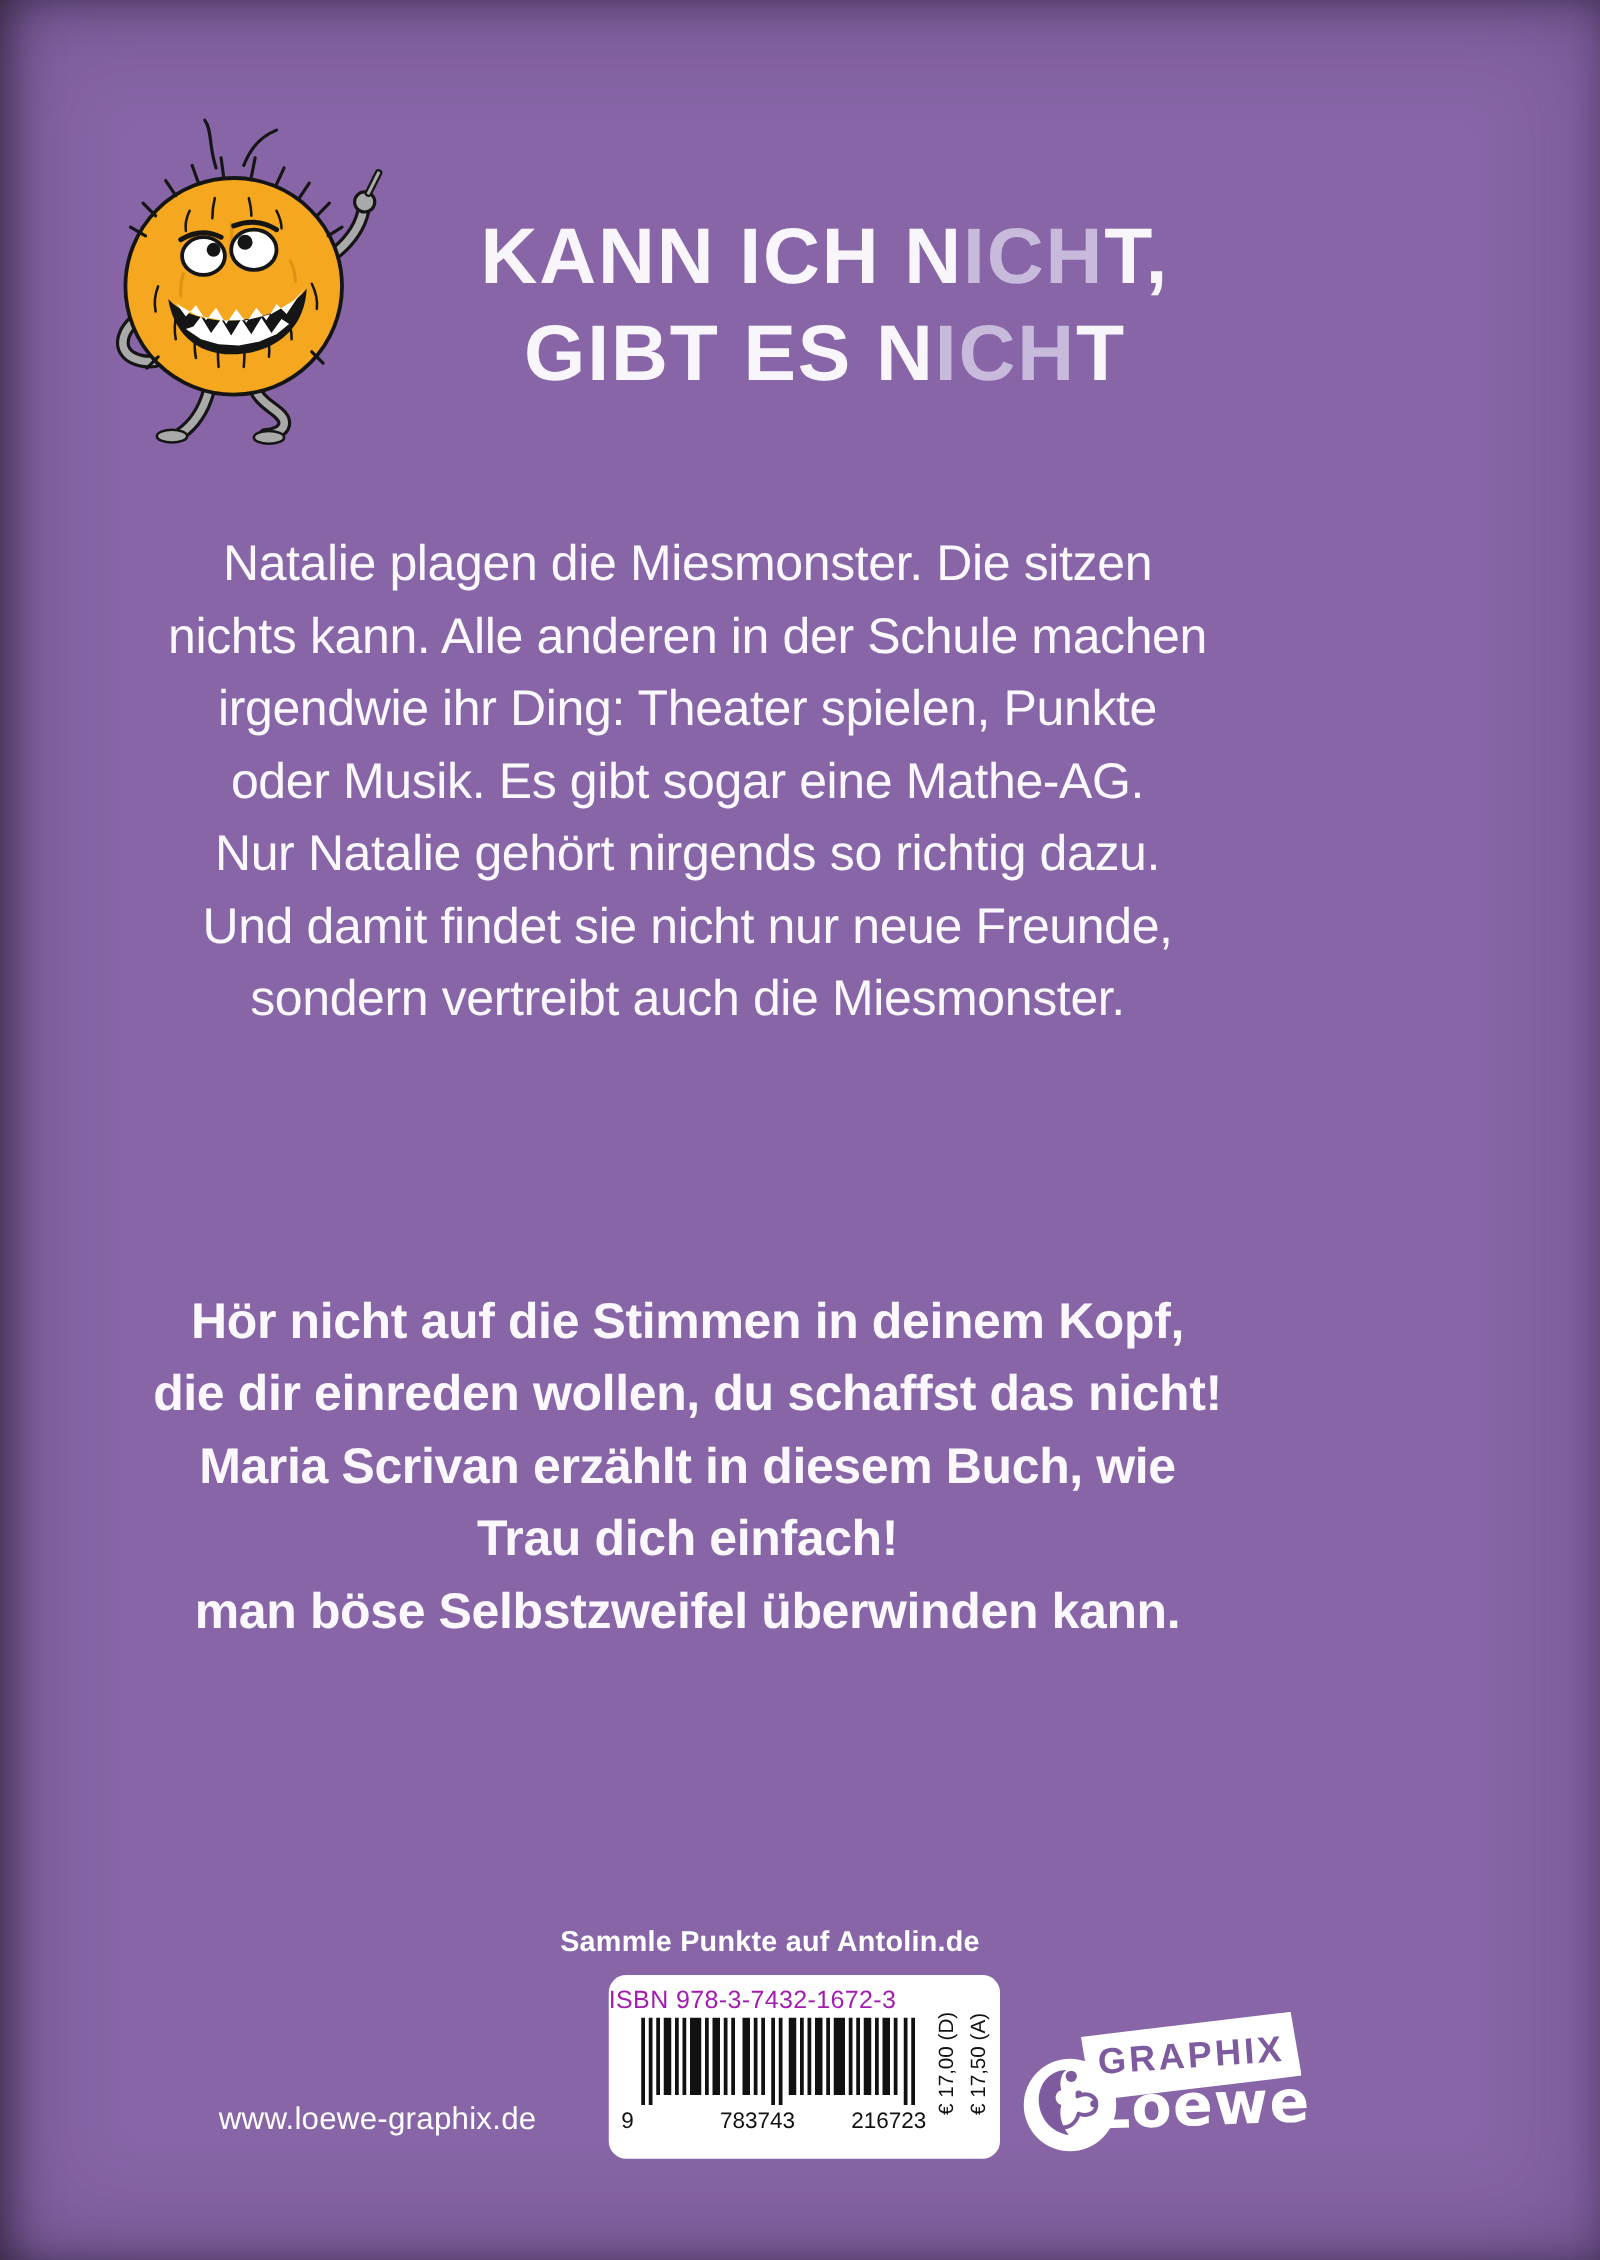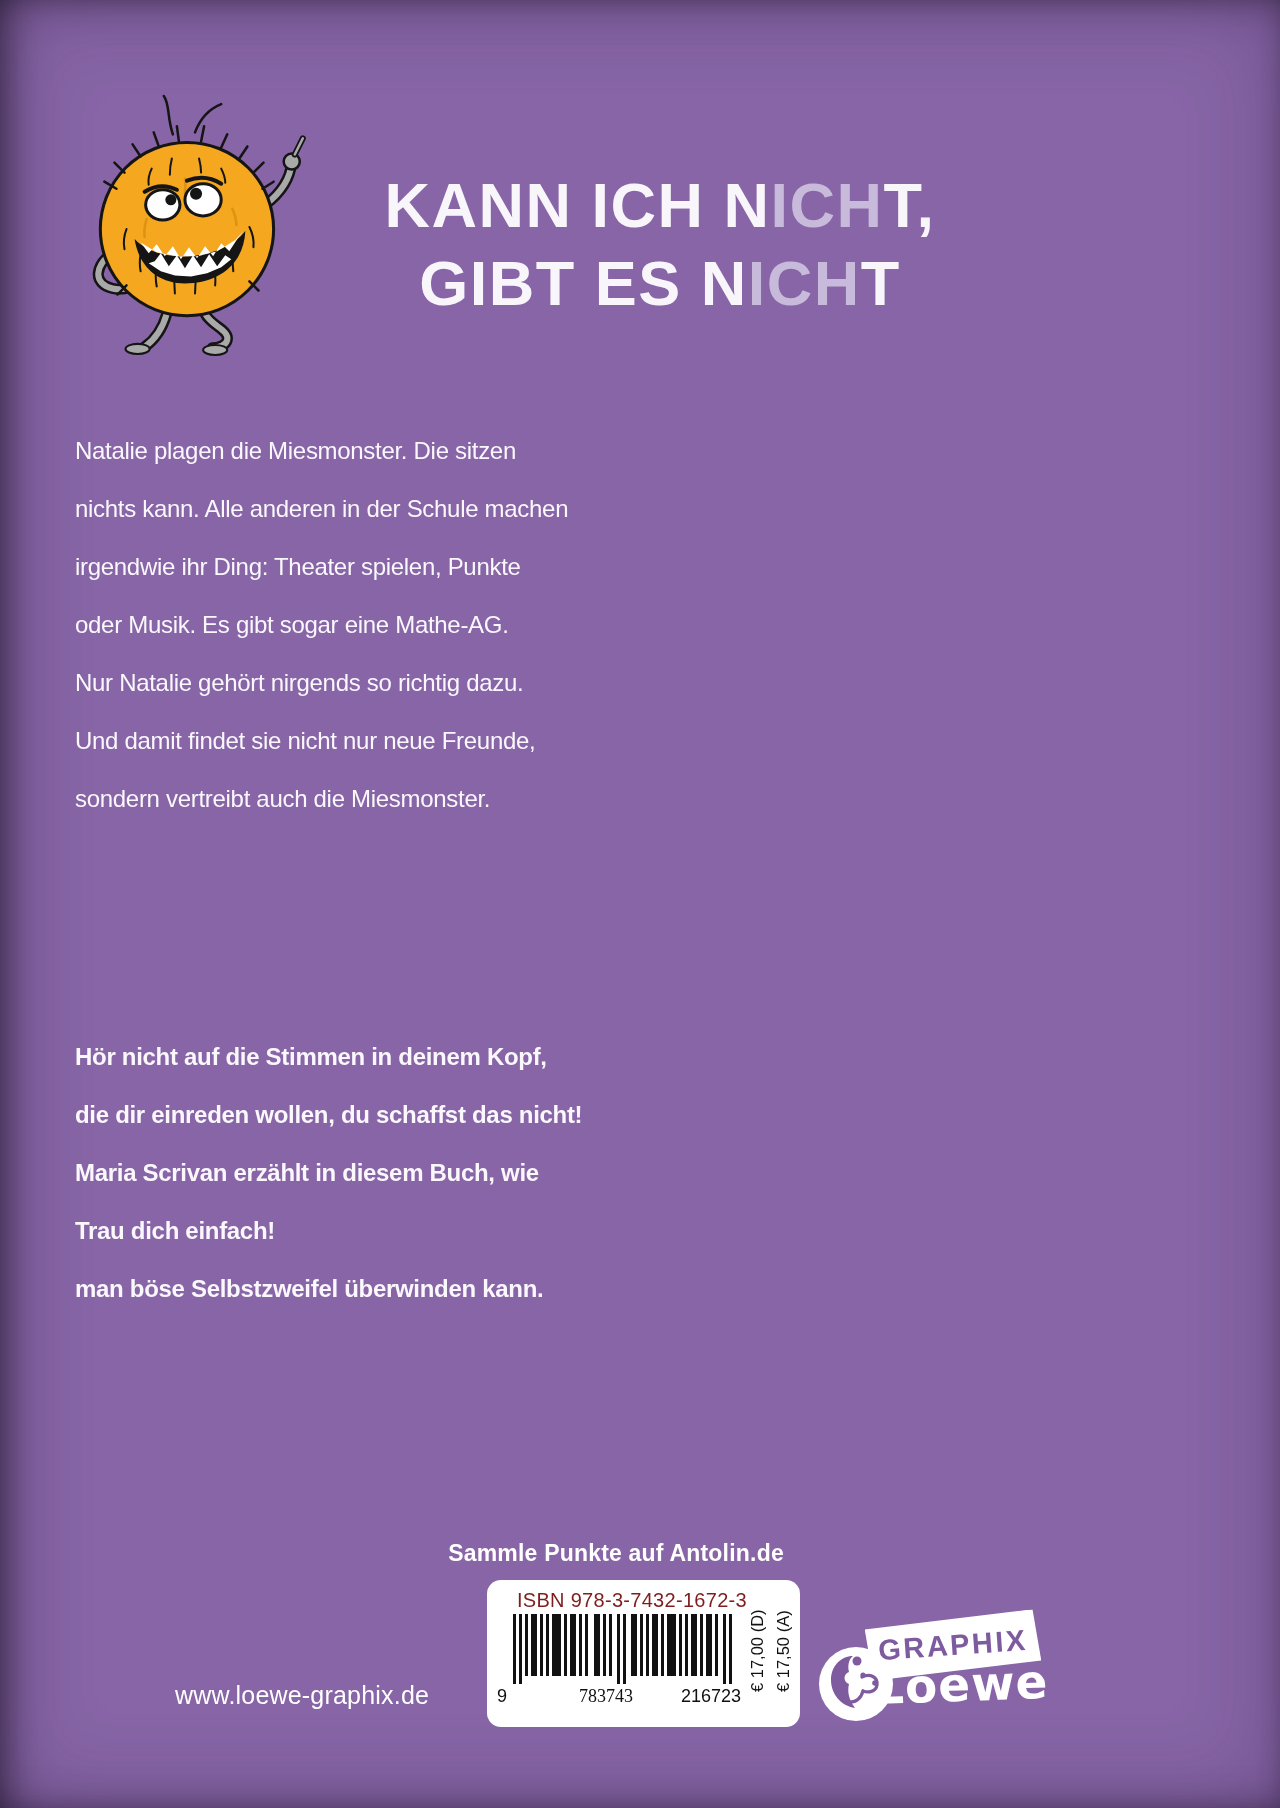--- a/index.html
+++ b/index.html
@@ -19,45 +19,45 @@
   
   .title {
     position:absolute; left:322px; top:166px; width:676px;
     text-align:center; color:#f8f6fb;
     font-weight:bold; font-size:63px; line-height:78px; letter-spacing:1.5px;
   }
   .title .hl { color:#c7badb; }
   
   .blurb {
     position:absolute; left:75px; width:950px;
-    text-align:left; color:#faf8fc;
-    font-size:24px; line-height:58px; letter-spacing:-0.3px;
+    text-align:center; color:#faf8fc;
+    font-size:40px; line-height:58px; letter-spacing:-0.3px;
   }
   .blurb.p1 { top:422px; }
   .blurb.p2 { top:1028px;font-weight:bold; }
   
   .antolin {
     position:absolute; left:0; top:1540px; width:1232px;
     text-align:center; color:#ffffff; font-weight:bold; font-size:23px; letter-spacing:0.2px;
   }
   .barcode-box {
     position:absolute; left:487px; top:1580px; width:313px; height:147px;
     background:#ffffff; border-radius:14px;
   }
   .isbn {
-    position:absolute; left:0; top:9px; width:260px; text-align:right;
-    color:#7f1d1d; font-size:20px; letter-spacing:0.3px;
+    position:absolute; left:0; top:9px; width:260px; text-align:left;
+    color:#a21caf; font-size:20px; letter-spacing:0.3px;
   }
   .bars { position:absolute; left:24px; top:34px; }
   .ean-digits {
     position:absolute; left:10px; top:106px; width:244px;
     display:flex; justify-content:space-between;
     color:#111; font-size:18px;
   }
-  .ean-digits span:nth-child(2){ margin-left:24px;font-family:Liberation Serif, serif; }
+  .ean-digits span:nth-child(2){ margin-left:24px; }
   .prices {
     position:absolute; right:5px; top:8px; height:126px;
     display:flex; flex-direction:row; gap:2px;
   }
   .prices span {
     writing-mode:vertical-rl; transform:rotate(180deg);
     color:#111; font-size:16.5px; text-align:center; line-height:24px;
   }
   .website {
     position:absolute; left:175px; top:1681px;

